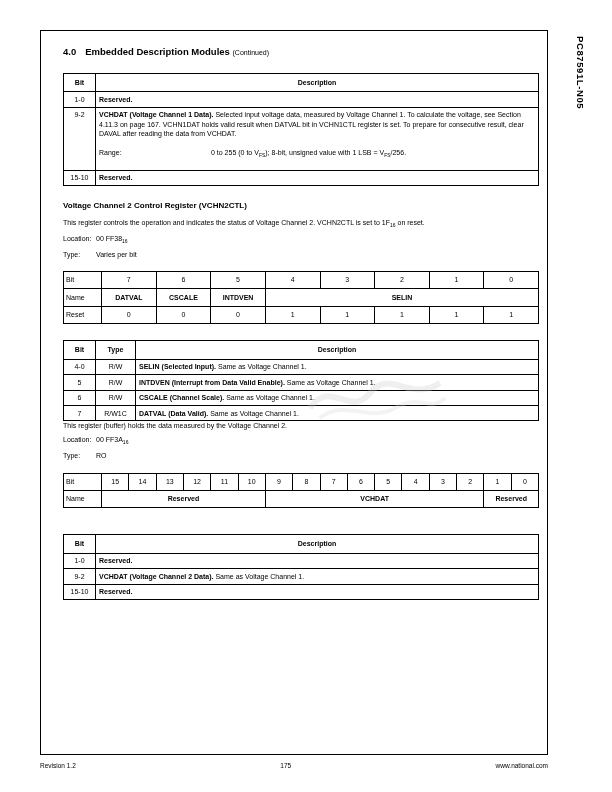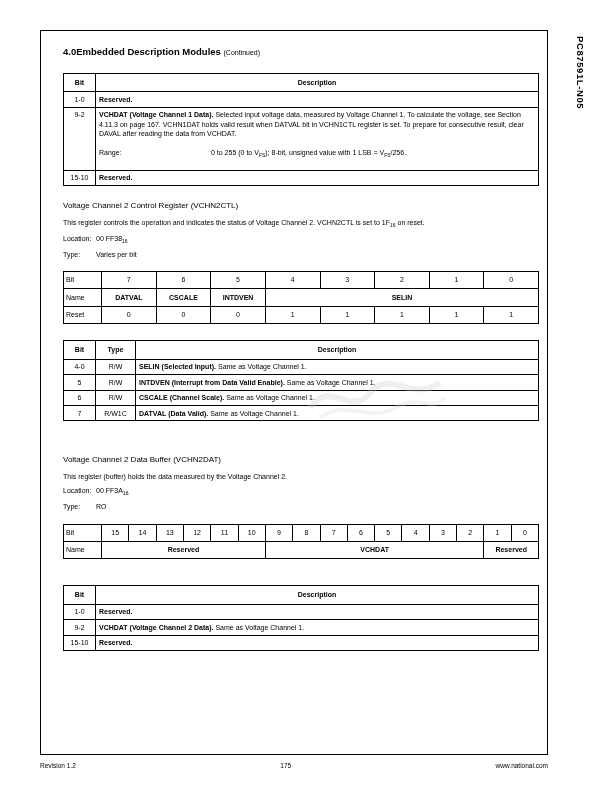--- a/index.html
+++ b/index.html
@@ -14,21 +14,21 @@
   }
   .frame {
     position: absolute;
     left: 40px; top: 30px;
     width: 508px; height: 725px;
     border: 1.2px solid #000;
     padding: 15px 8px 0 22px;
     background: #fff;
   }
   .doc-title { font-size: 9.5px; font-weight: bold; margin: 0 0 16px 0; }
-  .doc-title .num { }
+  .doc-title .num { margin-right: 9px; }
   .doc-title .continued { font-weight: normal; font-size: 7px; }
 
   table { border-collapse: collapse; width: 100%; table-layout: fixed; }
   td, th {
     border: 1px solid #000;
     font-size: 7px;
     padding: 2.5px 3px;
     vertical-align: top;
     text-align: left;
     line-height: 1.35;
@@ -36,21 +36,21 @@
   }
   th { font-weight: bold; text-align: center; padding: 4px 3px; }
   .c { text-align: center; }
   .b { font-weight: bold; }
   sub { font-size: 5px; }
 
   .tall-cell { padding-bottom: 11px; }
   .range-row { margin-top: 9px; }
   .range-label { display: inline-block; width: 112px; }
 
-  .section-heading { font-size: 8px; font-weight: normal; margin: 15px 0 8px 0; }
+  .section-heading { font-size: 8px; font-weight: bold; margin: 15px 0 8px 0; }
   .mt-lg { margin-top: 34px; }
   .line { font-size: 7px; margin: 0 0 4.5px 0; line-height: 1.35; }
   .inl-label { display: inline-block; width: 33px; }
 
   .reg-table { margin-top: 12px; }
   .reg-table td { padding: 3.5px 2px; }
   .reg-label { text-align: left; padding-left: 4px; }
   .bitdesc-table { margin-top: 16px; }
 
   .side-label {
@@ -194,21 +194,20 @@
       <td><span class="b">CSCALE (Channel Scale).</span><span> Same as Voltage Channel 1.</span></td>
     </tr>
     <tr>
       <td class="c">7</td>
       <td class="c">R/W1C</td>
       <td><span class="b">DATVAL (Data Valid).</span><span> Same as Voltage Channel 1.</span></td>
     </tr>
   </tbody>
     </table>
 
-  <h2 class="section-heading mt-lg">Voltage Channel 2 Data Buffer (VCHN2DAT)</h2>
   <p class="line">This register (buffer) holds the data measured by the Voltage Channel 2.</p>
   <p class="line"><span class="inl-label">Location:</span><span>00 FF3A</span><sub>16</sub></p>
   <p class="line"><span class="inl-label">Type:</span><span>RO</span></p>
 
   <table class="reg-table">
     <colgroup>
         <col style="width:38px">
         <col>
         <col>
         <col>

